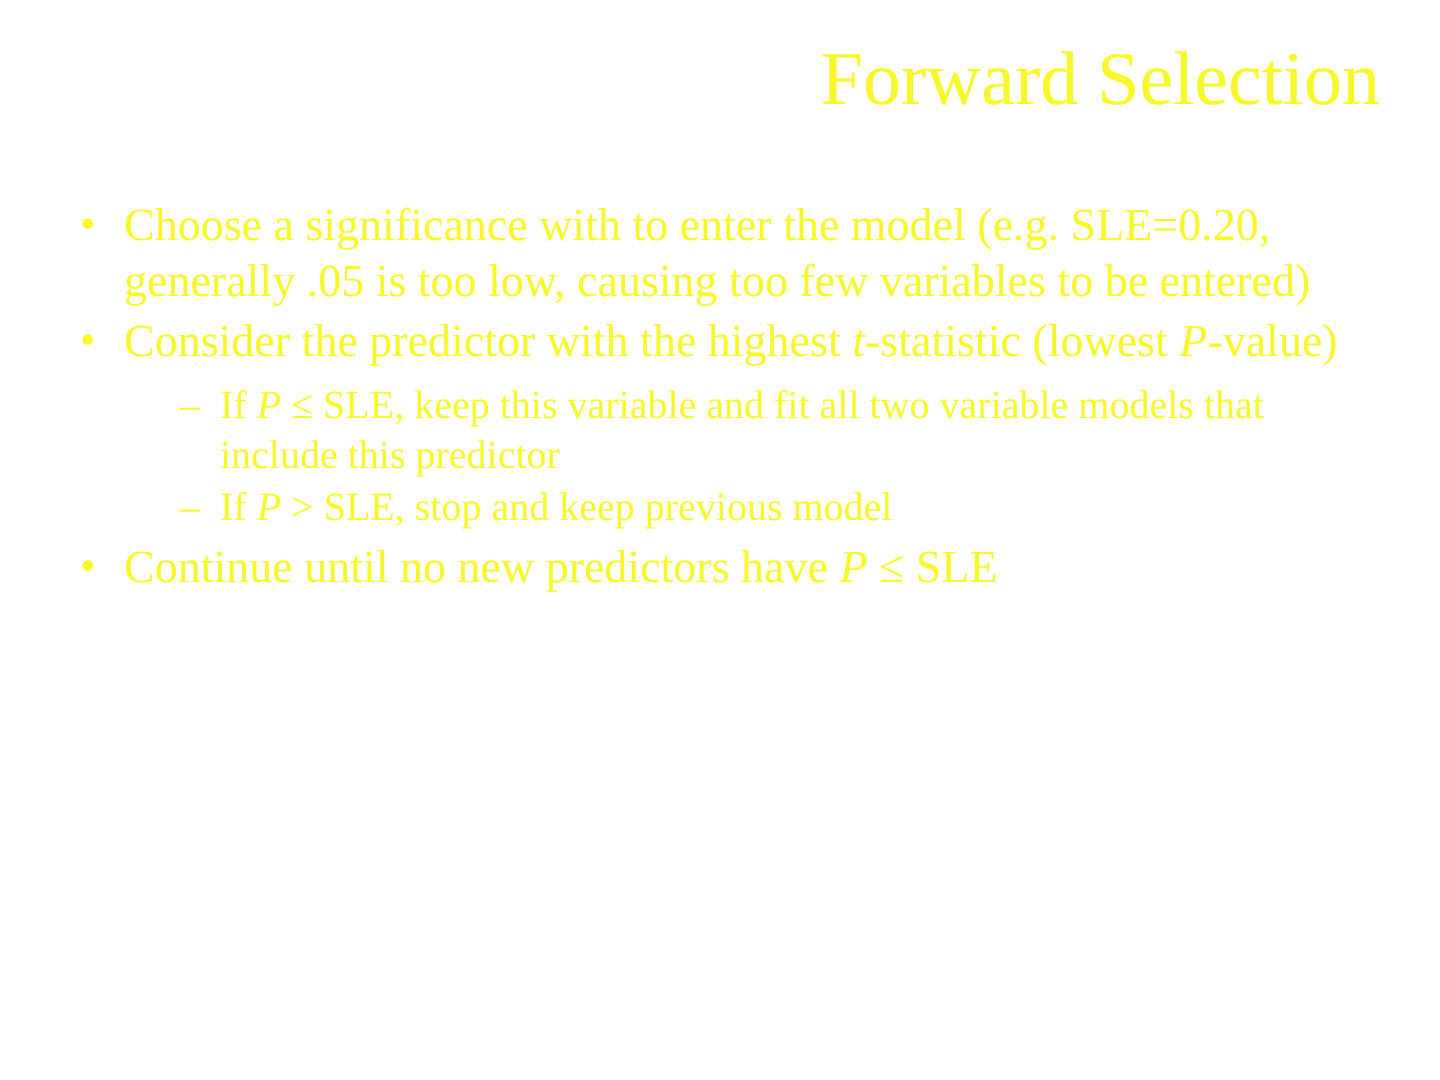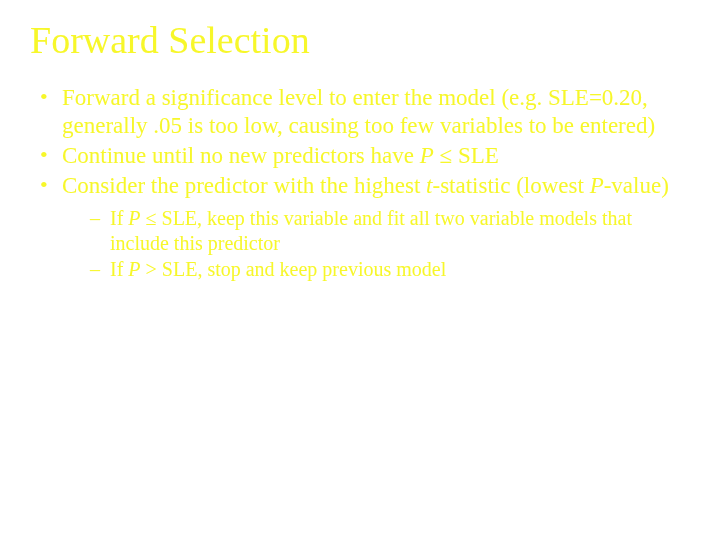--- a/index.html
+++ b/index.html
@@ -12,24 +12,24 @@
       height: 540px;
       background: #ffffff;
       font-family: "Times New Roman", Times, serif;
       color: #f7f72a;
       overflow: hidden;
     }
     .slide {
       padding: 18px 30px 0 30px;
     }
     .title {
-      text-align: left;
+      text-align: right;
       font-size: 38px;
       font-weight: normal;
-      margin-bottom: 22px;
+      margin-bottom: 37px;
     }
     ul.main {
       list-style: none;
       padding-left: 8px;
     }
     ul.main > li {
       position: relative;
       padding-left: 24px;
       font-size: 23px;
       line-height: 1.22;
@@ -69,30 +69,30 @@
     }
   </style>
 </head>
 <body>
 
 <div class="slide">
   <h1 class="title">Forward Selection</h1>
 
   <ul class="main">
     <li>
-      <span>Forward a significance level to enter the model (e.g. SLE=0.20, generally .05 is too low, causing too few variables to be entered)</span>
-    </li>
-    <li>
-      <span>Continue until no new predictors have </span><span class="italic">P</span><span class="le"> ≤ SLE</span>
+      <span>Choose a significance with to enter the model (e.g. SLE=0.20, generally .05 is too low, causing too few variables to be entered)</span>
     </li>
     <li>
       <span>Consider the predictor with the highest </span><span class="italic">t</span><span>-statistic (lowest </span><span class="italic">P</span><span>-value)</span>
       <ul class="sub">
         <li>
           <span>If </span><span class="italic">P</span><span class="le"> ≤ SLE, keep this variable and fit all two variable models that include this predictor</span>
         </li>
         <li>
           <span>If </span><span class="italic">P</span><span> &gt; SLE, stop and keep previous model</span>
         </li>
       </ul>
     </li>
+    <li>
+      <span>Continue until no new predictors have </span><span class="italic">P</span><span class="le"> ≤ SLE</span>
+    </li>
   </ul>
 </div>
 
 </body></html>

